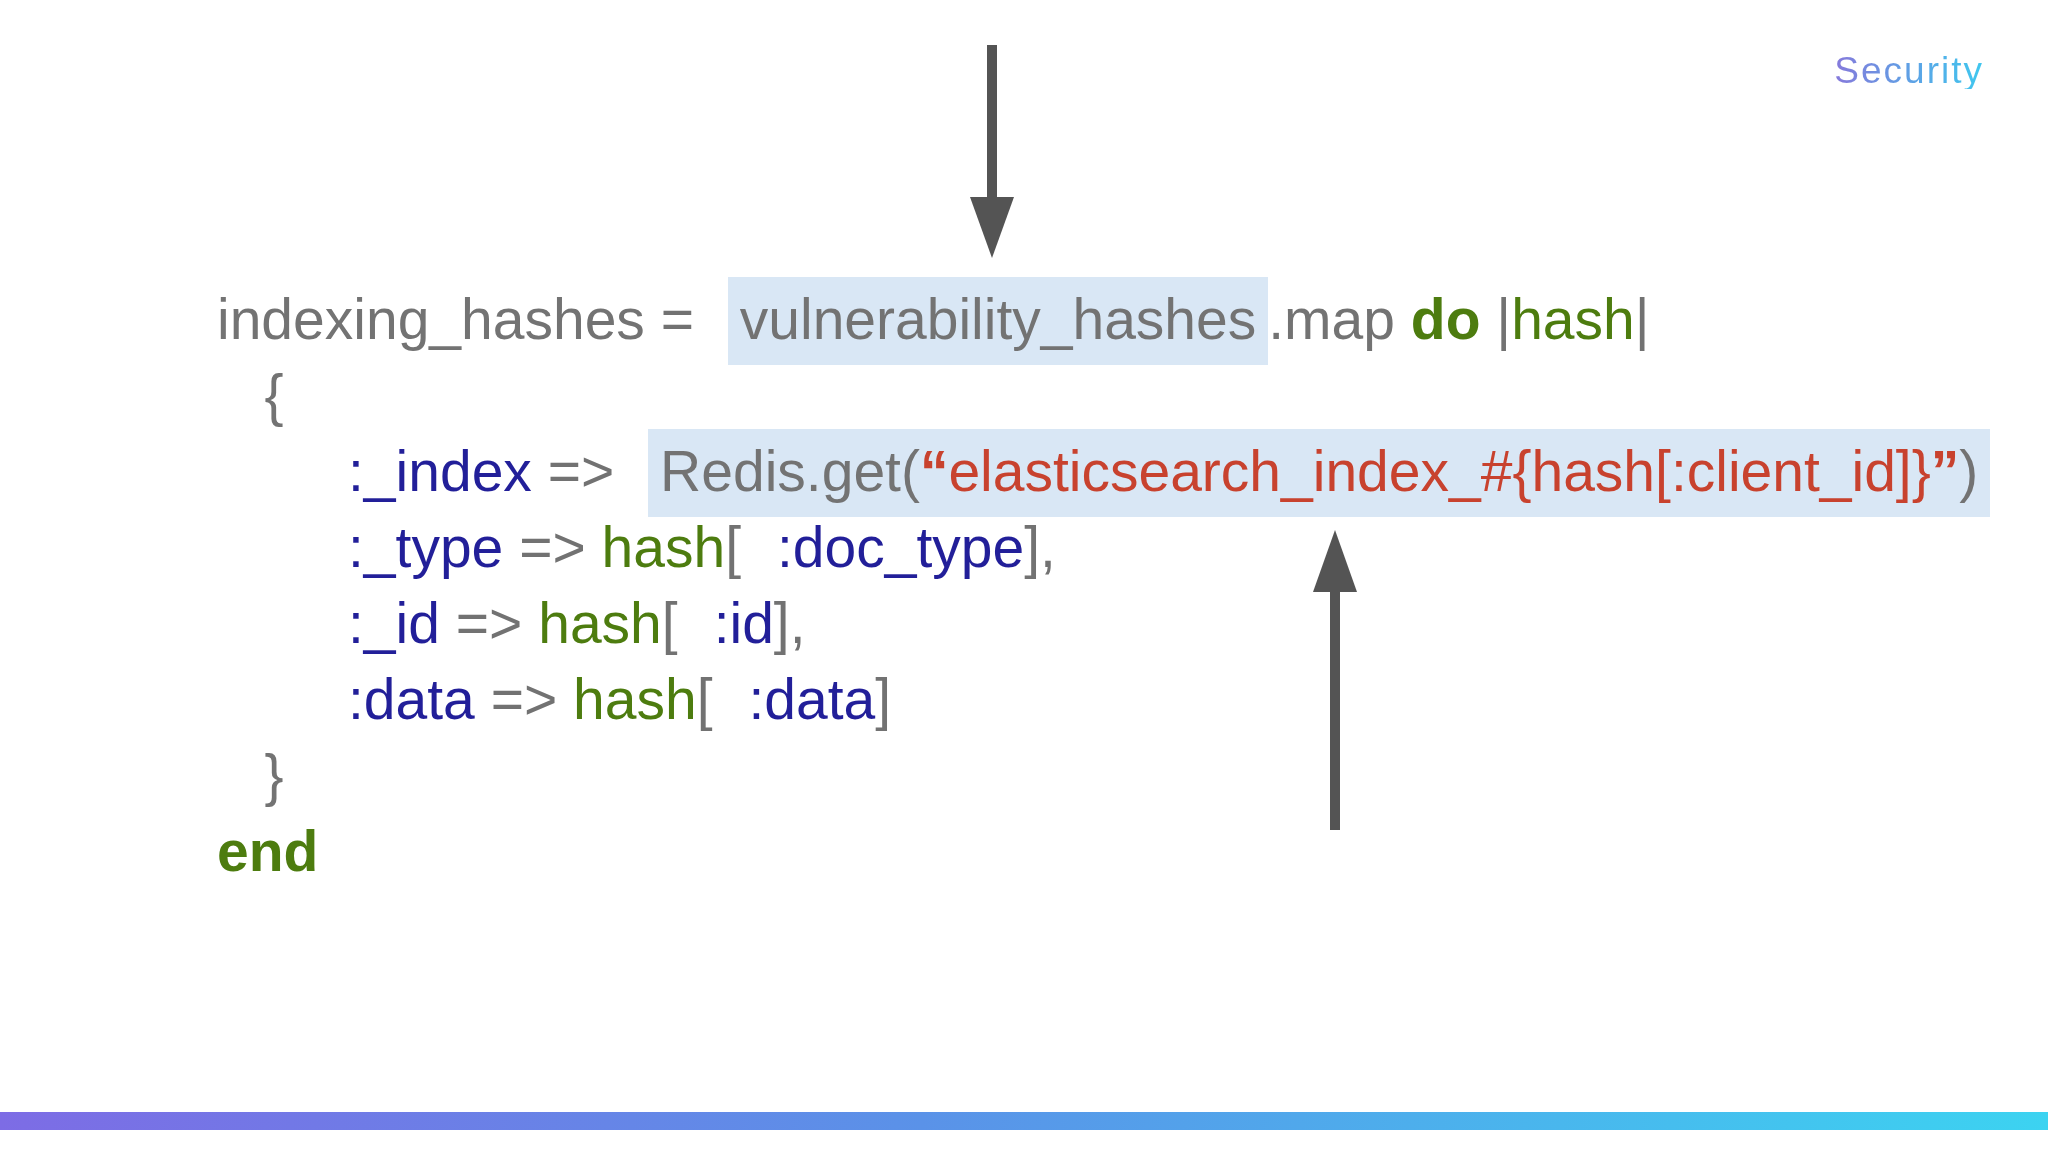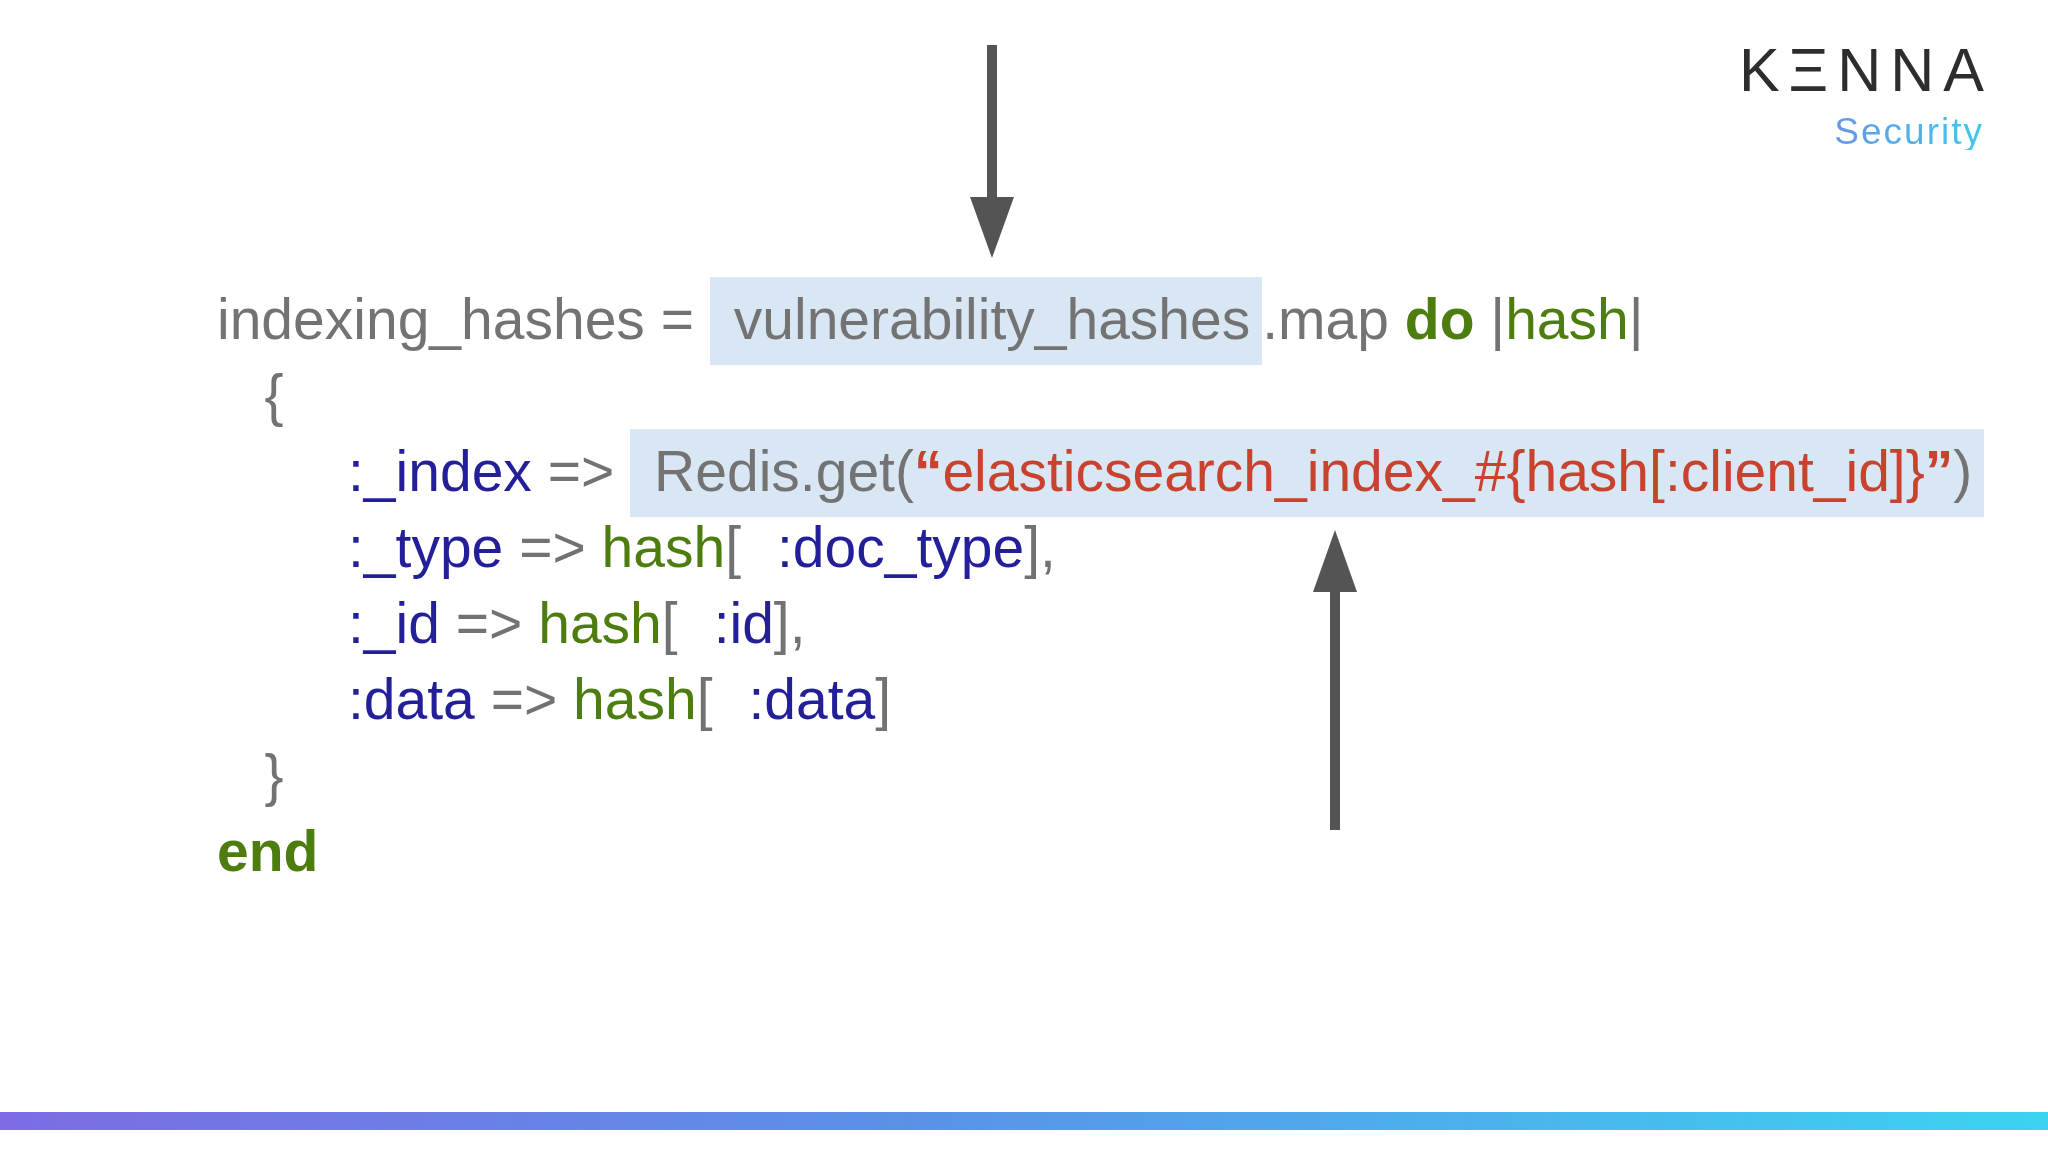--- a/index.html
+++ b/index.html
@@ -47,42 +47,42 @@
   }
   .code-line { height: 76px; }
   .c-dark  { color: #737373; }
   .c-gray  { color: #727272; }
   .c-navy  { color: #221f99; margin-left: 36px; }
   .c-green { color: #4d7c0f; }
   .c-red   { color: #c8422e; }
   .c-bold  { font-weight: bold; }
   .hl {
     background: #d9e7f5;
-    padding: 10px 12px 14px 24px;
+    padding: 10px 12px 14px 12px;
+    margin-left: 18px;
   }
 
   
   .arrow { position: absolute; }
   .arrow svg { display: block; }
   #arrow-down { left: 959px; top: 45px; }
   #arrow-up   { left: 1302px; top: 530px; }
 
   
   .footer-bar {
     position: absolute;
     left: 0; top: 1112px;
     width: 2048px; height: 18px;
     background: linear-gradient(90deg, #7d6ce5 0%, #5a92e8 45%, #3cd3f1 100%);
   }
 </style>
 </head>
 <body>
 
 <div class="logo">
-  <div class="logo-brand">KΞNNA</div>
   <div class="logo-sub">Security</div>
 </div>
 
 <div class="arrow" id="arrow-down">
   <svg width="66" height="215" viewBox="0 0 66 215" xmlns="http://www.w3.org/2000/svg">
     <rect x="28" y="0" width="10" height="160" fill="#545454"></rect>
     <polygon points="11,152 55,152 33,213" fill="#545454"></polygon>
   </svg>
 </div>
 

